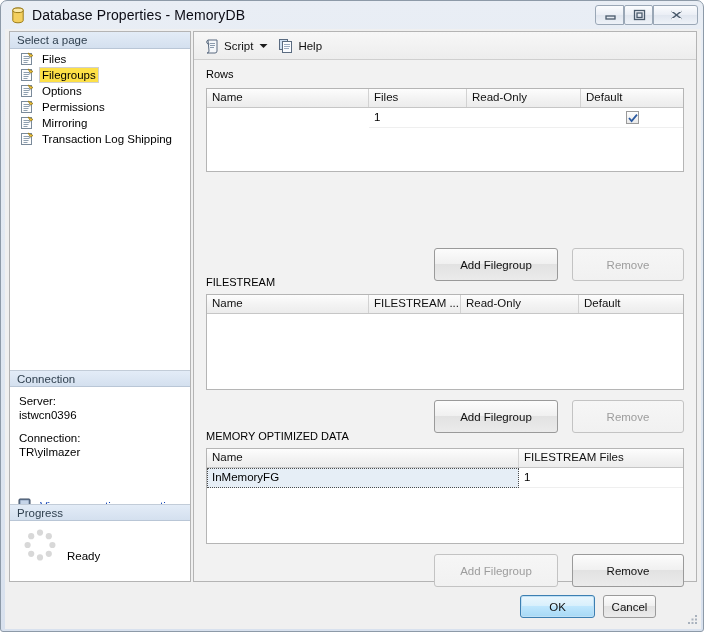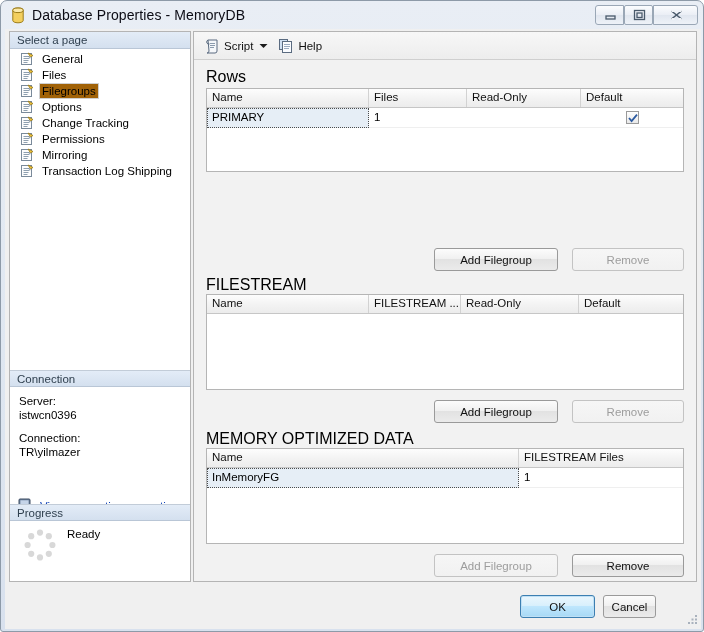--- a/index.html
+++ b/index.html
@@ -116,21 +116,21 @@
     margin-right: 4px;
   }
   .page-item .pi-label {
     font-size: 11.5px;
     color: #000;
     white-space: nowrap;
     padding: 0 3px;
     line-height: 14px;
   }
   .page-item.selected .pi-label {
-    background: #a16207;
+    background: #fde047;
     border: 1px solid #d0d0d0;
     padding: 0 2px;
     margin: -1px 0;
   }
 
   
   .conn-text {
     position: absolute;
     left: 9px;
     font-size: 11.5px;
@@ -154,21 +154,21 @@
     color: #0b3fb5;
     text-decoration: underline;
     white-space: nowrap;
     cursor: pointer;
   }
 
   #progress-row {
     position: absolute;
     left: 13px; top: 496px;
     display: flex;
-    align-items: flex-start;
+    align-items: flex-end;
   }
   #spinner { width: 34px; height: 34px; margin-right: 10px; }
   #progress-text { font-size: 11.5px; color: #000; }
 
   
   #rightpanel {
     position: absolute;
     left: 188px; top: 2px;
     width: 504px;
     height: 551px;
@@ -205,21 +205,21 @@
   #pagebody {
     position: absolute;
     left: 0; top: 28px;
     width: 502px;
     height: 521px;
     background: #f2f2f2;
   }
 
   .grp-label {
     position: absolute;
-    font-size: 16px;
+    font-size: 11px;
     color: #000;
     white-space: nowrap;
   }
 
   .grid {
     position: absolute;
     box-sizing: border-box;
     border: 1px solid #b5b5b5;
     background: #ffffff;
     overflow: hidden;
@@ -274,21 +274,21 @@
     border: 1px solid #9a9a9a;
     background: linear-gradient(180deg, #fefefe 0%, #e9e9e9 100%);
     position: relative;
     vertical-align: middle;
   }
   .chk svg { position: absolute; left: 1px; top: 1px; }
 
   .btn {
     position: absolute;
     box-sizing: border-box;
-    height: 23px;
+    height: 33px;
     border: 1px solid #9a9a9a;
     border-radius: 3px;
     background: linear-gradient(180deg, #fcfcfc 0%, #f0f0f0 48%, #e2e2e2 50%, #ebebeb 100%);
     font-size: 11.5px;
     color: #111;
     display: flex;
     align-items: center;
     justify-content: center;
     cursor: default;
     font-family: "Liberation Sans", sans-serif;
@@ -373,73 +373,47 @@
           <span class="pi-icon">
             <svg width="15" height="14" viewBox="0 0 15 14">
               <rect x="1.5" y="1.5" width="10" height="11" fill="#fdfdfd" stroke="#7a8a9a"></rect>
               <g stroke="#8fa0b0" stroke-width="1">
                   <path d="M3.5 4.5h6M3.5 6.5h6M3.5 8.5h5M3.5 10.5h4"></path>
                 </g>
               <path d="M8 1 l5 2.5 -2.5 1.5 z" fill="#f5c842" stroke="#9b7b17" stroke-width="0.8"></path>
               <path d="M8.4 4.6 l2 1.1" stroke="#7a8a9a" stroke-width="1"></path>
             </svg>
           </span>
-          <span class="pi-label">General</span>
+          <span class="pi-label">Files</span>
+        </div>
+        <div class="page-item selected">
+          <span class="pi-icon">
+            <svg width="15" height="14" viewBox="0 0 15 14">
+              <rect x="1.5" y="1.5" width="10" height="11" fill="#fdfdfd" stroke="#7a8a9a"></rect>
+              <g stroke="#8fa0b0" stroke-width="1">
+                  <path d="M3.5 4.5h6M3.5 6.5h6M3.5 8.5h5M3.5 10.5h4"></path>
+                </g>
+              <path d="M8 1 l5 2.5 -2.5 1.5 z" fill="#f5c842" stroke="#9b7b17" stroke-width="0.8"></path>
+              <path d="M8.4 4.6 l2 1.1" stroke="#7a8a9a" stroke-width="1"></path>
+            </svg>
+          </span>
+          <span class="pi-label">Filegroups</span>
         </div>
         <div class="page-item">
           <span class="pi-icon">
             <svg width="15" height="14" viewBox="0 0 15 14">
               <rect x="1.5" y="1.5" width="10" height="11" fill="#fdfdfd" stroke="#7a8a9a"></rect>
               <g stroke="#8fa0b0" stroke-width="1">
                   <path d="M3.5 4.5h6M3.5 6.5h6M3.5 8.5h5M3.5 10.5h4"></path>
                 </g>
               <path d="M8 1 l5 2.5 -2.5 1.5 z" fill="#f5c842" stroke="#9b7b17" stroke-width="0.8"></path>
               <path d="M8.4 4.6 l2 1.1" stroke="#7a8a9a" stroke-width="1"></path>
             </svg>
           </span>
-          <span class="pi-label">Files</span>
-        </div>
-        <div class="page-item selected">
-          <span class="pi-icon">
-            <svg width="15" height="14" viewBox="0 0 15 14">
-              <rect x="1.5" y="1.5" width="10" height="11" fill="#fdfdfd" stroke="#7a8a9a"></rect>
-              <g stroke="#8fa0b0" stroke-width="1">
-                  <path d="M3.5 4.5h6M3.5 6.5h6M3.5 8.5h5M3.5 10.5h4"></path>
-                </g>
-              <path d="M8 1 l5 2.5 -2.5 1.5 z" fill="#f5c842" stroke="#9b7b17" stroke-width="0.8"></path>
-              <path d="M8.4 4.6 l2 1.1" stroke="#7a8a9a" stroke-width="1"></path>
-            </svg>
-          </span>
-          <span class="pi-label">Filegroups</span>
-        </div>
-        <div class="page-item">
-          <span class="pi-icon">
-            <svg width="15" height="14" viewBox="0 0 15 14">
-              <rect x="1.5" y="1.5" width="10" height="11" fill="#fdfdfd" stroke="#7a8a9a"></rect>
-              <g stroke="#8fa0b0" stroke-width="1">
-                  <path d="M3.5 4.5h6M3.5 6.5h6M3.5 8.5h5M3.5 10.5h4"></path>
-                </g>
-              <path d="M8 1 l5 2.5 -2.5 1.5 z" fill="#f5c842" stroke="#9b7b17" stroke-width="0.8"></path>
-              <path d="M8.4 4.6 l2 1.1" stroke="#7a8a9a" stroke-width="1"></path>
-            </svg>
-          </span>
           <span class="pi-label">Options</span>
-        </div>
-        <div class="page-item">
-          <span class="pi-icon">
-            <svg width="15" height="14" viewBox="0 0 15 14">
-              <rect x="1.5" y="1.5" width="10" height="11" fill="#fdfdfd" stroke="#7a8a9a"></rect>
-              <g stroke="#8fa0b0" stroke-width="1">
-                  <path d="M3.5 4.5h6M3.5 6.5h6M3.5 8.5h5M3.5 10.5h4"></path>
-                </g>
-              <path d="M8 1 l5 2.5 -2.5 1.5 z" fill="#f5c842" stroke="#9b7b17" stroke-width="0.8"></path>
-              <path d="M8.4 4.6 l2 1.1" stroke="#7a8a9a" stroke-width="1"></path>
-            </svg>
-          </span>
-          <span class="pi-label">Change Tracking</span>
         </div>
         <div class="page-item">
           <span class="pi-icon">
             <svg width="15" height="14" viewBox="0 0 15 14">
               <rect x="1.5" y="1.5" width="10" height="11" fill="#fdfdfd" stroke="#7a8a9a"></rect>
               <g stroke="#8fa0b0" stroke-width="1">
                   <path d="M3.5 4.5h6M3.5 6.5h6M3.5 8.5h5M3.5 10.5h4"></path>
                 </g>
               <path d="M8 1 l5 2.5 -2.5 1.5 z" fill="#f5c842" stroke="#9b7b17" stroke-width="0.8"></path>
               <path d="M8.4 4.6 l2 1.1" stroke="#7a8a9a" stroke-width="1"></path>
@@ -556,21 +530,20 @@
         <div class="grp-label" style="left:12px; top:8px;">Rows</div>
 
         <div class="grid" style="left:12px; top:28px; width:478px; height:84px;">
           <div class="grid-head">
             <div class="hcell" style="left:0;   width:162px;">Name</div>
             <div class="hcell" style="left:162px; width:98px;">Files</div>
             <div class="hcell" style="left:260px; width:114px;">Read-Only</div>
             <div class="hcell" style="left:374px; width:102px; border-right:none;">Default</div>
           </div>
           <div class="grow">
-            <div class="gcell sel" style="left:0; width:162px;">PRIMARY</div>
             <div class="gcell" style="left:162px; width:98px;">1</div>
             <div class="gcell" style="left:260px; width:114px;"></div>
             <div class="gcell center" style="left:374px; width:102px;">
               <span class="chk">
                 <svg width="10" height="10" viewBox="0 0 10 10">
                   <path d="M1 5 L3.6 8 L9 1.6" fill="none" stroke="#2c5aa0" stroke-width="1.8"></path>
                 </svg>
               </span>
             </div>
           </div>

